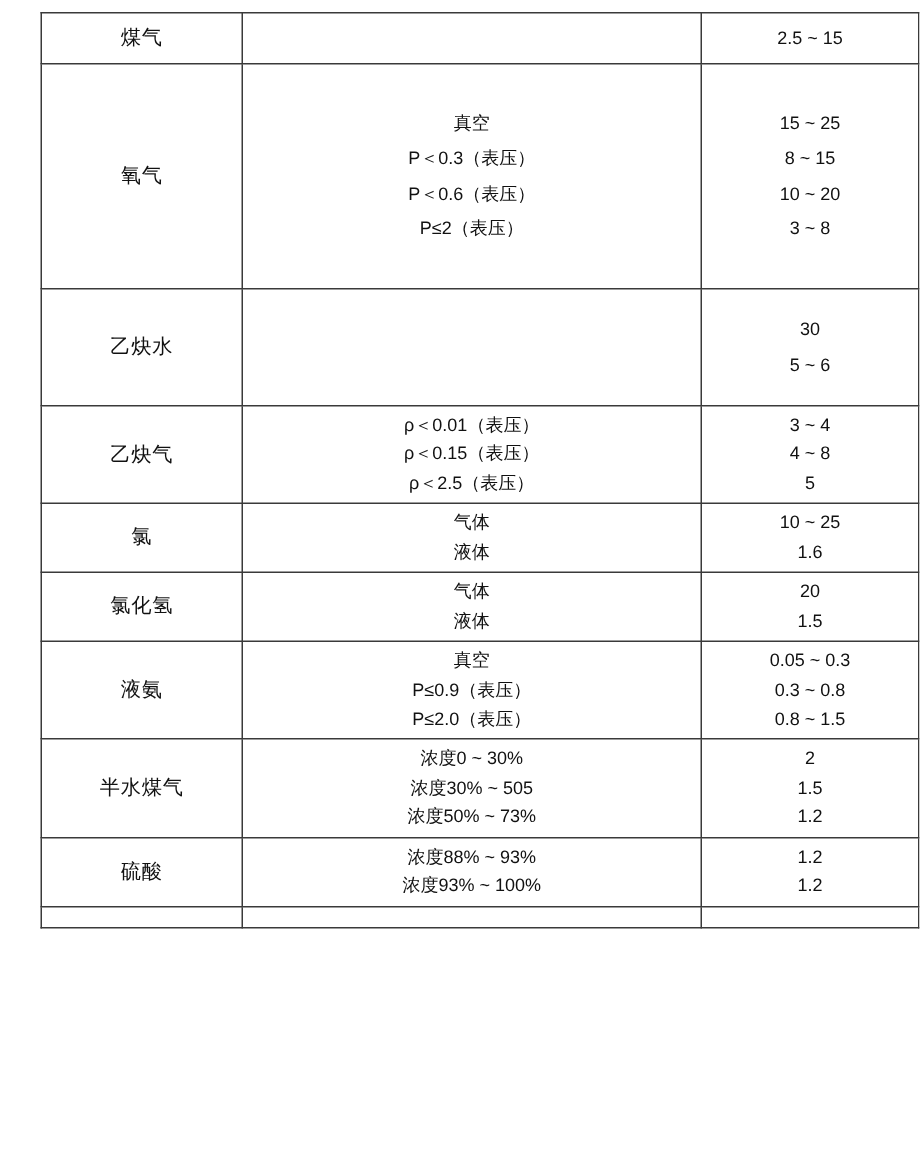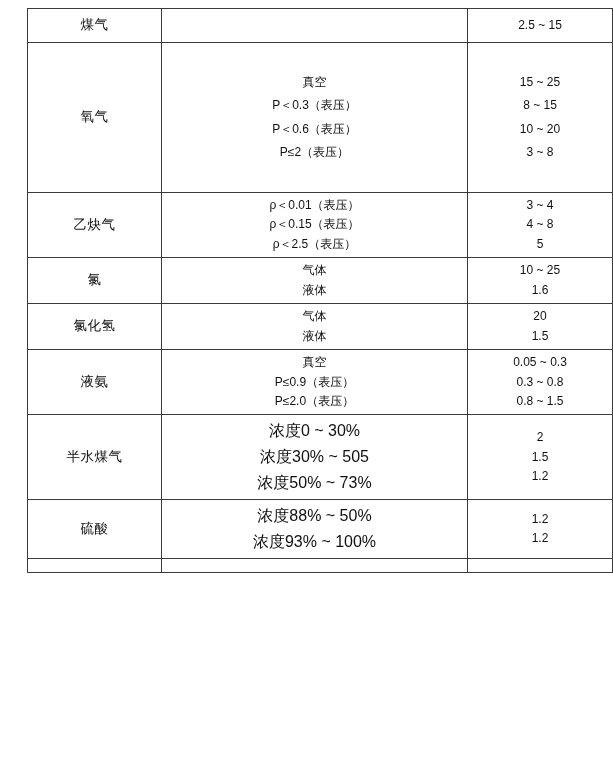--- a/index.html
+++ b/index.html
@@ -47,21 +47,21 @@
     display: block;
     padding: 3px 0;
   }
   .stack .ln {
     display: block;
     white-space: nowrap;
     font-size: 12px;
     line-height: 1.62;
   }
   .small .ln {
-    font-size: 16px;
+    font-size: 12px;
   }
   .pad-lg .ln {
     line-height: 1.95;
   }
   .tall {
     height: 150px;
   }
   .mid {
     height: 78px;
   }
@@ -117,20 +117,32 @@
         <td>
           <span class="stack pad-lg">
             <span class="ln">15 ~ 25</span>
             <span class="ln">8 ~ 15</span>
             <span class="ln">10 ~ 20</span>
             <span class="ln">3 ~ 8</span>
           </span>
         </td>
       </tr>
 
+      <tr class="mid">
+        <td class="cell-name">乙炔水</td>
+        <td>
+          <span class="stack"></span>
+        </td>
+        <td>
+          <span class="stack pad-lg">
+            <span class="ln">30</span>
+            <span class="ln">5 ~ 6</span>
+          </span>
+        </td>
+      </tr>
 
       <tr>
         <td class="cell-name">乙炔气</td>
         <td>
           <span class="stack">
             <span class="ln">ρ＜0.01（表压）</span>
             <span class="ln">ρ＜0.15（表压）</span>
             <span class="ln">ρ＜2.5（表压）</span>
           </span>
         </td>
@@ -208,21 +220,21 @@
             <span class="ln">1.5</span>
             <span class="ln">1.2</span>
           </span>
         </td>
       </tr>
 
       <tr>
         <td class="cell-name">硫酸</td>
         <td>
           <span class="stack small">
-            <span class="ln">浓度88% ~ 50%</span>
+            <span class="ln">浓度88% ~ 93%</span>
             <span class="ln">浓度93% ~ 100%</span>
           </span>
         </td>
         <td>
           <span class="stack">
             <span class="ln">1.2</span>
             <span class="ln">1.2</span>
           </span>
         </td>
       </tr>

